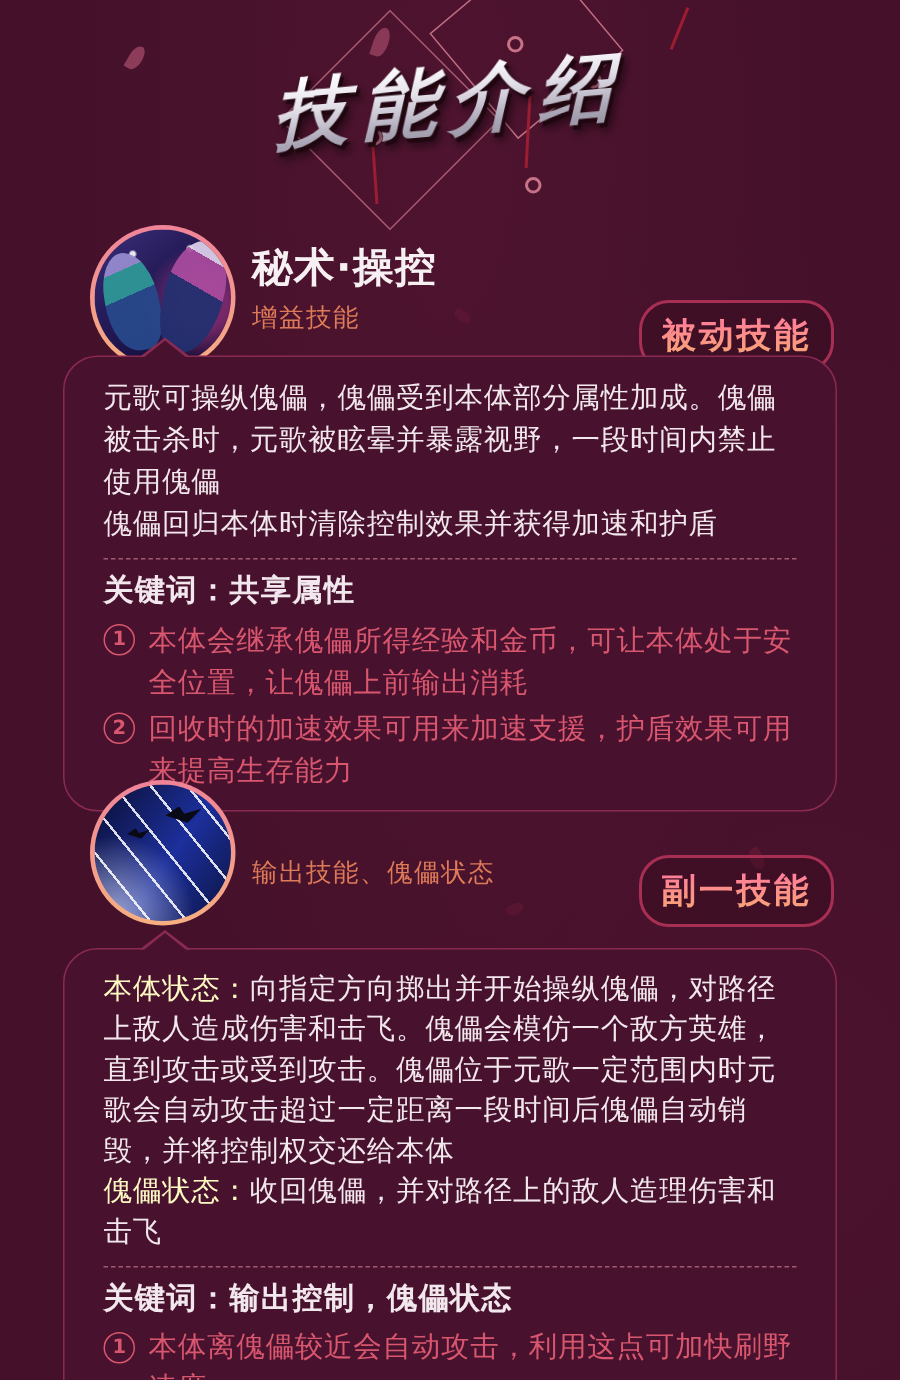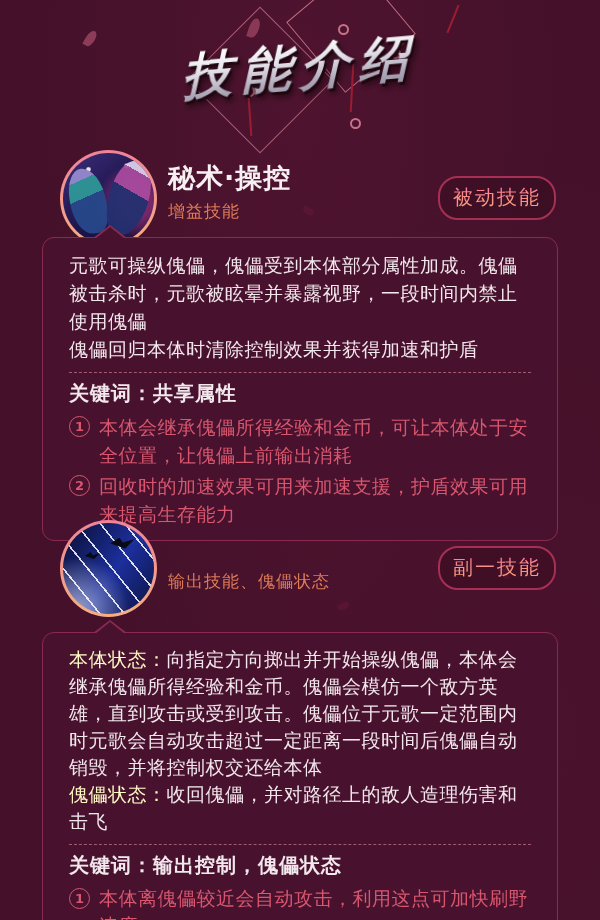--- a/index.html
+++ b/index.html
@@ -67,36 +67,36 @@
       linear-gradient(125deg,#0a0e30 0%,#1c2f9c 55%,#0c1340 100%);
   }
   .bird { position:absolute; background:#0a0a16; }
   .bird.b1 { left:52%; top:16%; width:24px; height:11px; clip-path:polygon(0 55%,38% 0,52% 45%,100% 15%,62% 100%); }
   .bird.b2 { left:24%; top:32%; width:15px; height:7px; clip-path:polygon(0 55%,38% 0,52% 45%,100% 15%,62% 100%); }
 
   .skill-name { position:absolute; left:168px; top:12px; font-size:27px; font-weight:bold; color:#f7f0f3; letter-spacing:1px; }
   .skill-cat  { position:absolute; left:168px; top:52px; font-size:17px; color:#dd7a58; letter-spacing:1px; }
 
   .badge {
-    position:absolute; right:44px; top:28px;
+    position:absolute; right:44px; top:52px;
     border:2px solid #a82f54; border-radius:20px;
     padding:6px 13px 7px; background:rgba(20,3,12,.18);
-    font-size:20px; font-weight:normal; letter-spacing:2px;
+    font-size:23px; font-weight:bold; letter-spacing:2px;
     background-image:none;
   }
   .badge span {
     background:linear-gradient(180deg,#ff8195 15%,#f9a07a 90%);
     -webkit-background-clip:text; background-clip:text; color:transparent;
   }
 
   
   .card {
     position:absolute; left:42px; width:516px;
     background:#48122e;
-    border:1px solid #8a2a52; border-radius:12px;
+    border:1px solid #8a2a52; border-radius:23px;
     padding:13px 26px 12px;
   }
   .card::before { 
     content:""; position:absolute; top:-13px; left:50px; width:0; height:0;
     border-left:17px solid transparent; border-right:17px solid transparent;
     border-bottom:13px solid #8a2a52;
   }
   .card::after { 
     content:""; position:absolute; top:-11px; left:52px; width:0; height:0;
     border-left:15px solid transparent; border-right:15px solid transparent;
@@ -176,21 +176,21 @@
         <div class="bird b2"></div>
       </div>
     </div>
     <div class="skill-cat">输出技能、傀儡状态</div>
     <div class="badge">
       <span>副一技能</span>
     </div>
   </section>
 
   <section class="card c2" style="top:632px;">
-    <p class="state"><span class="state-label">本体状态：</span><span>向指定方向掷出并开始操纵傀儡，本体会继承傀儡所得经验和金币。傀儡会模仿一个敌方英雄，直到攻击或受到攻击。傀儡位于元歌一定范围内时元歌会自动攻击超过一定距离一段时间后傀儡自动销毁，并将控制权交还给本体</span></p>
+    <p class="state"><span class="state-label">本体状态：</span><span>向指定方向掷出并开始操纵傀儡，对路径上敌人造成伤害和击飞。傀儡会模仿一个敌方英雄，直到攻击或受到攻击。傀儡位于元歌一定范围内时元歌会自动攻击超过一定距离一段时间后傀儡自动销毁，并将控制权交还给本体</span></p>
     <p class="state"><span class="state-label">傀儡状态：</span><span>收回傀儡，并对路径上的敌人造理伤害和击飞</span></p>
     <hr class="divider">
     <div class="keyword">关键词：输出控制，傀儡状态</div>
     <div class="tip">
       <span class="num">1</span>
       <span class="tip-text">本体离傀儡较近会自动攻击，利用这点可加快刷野速度</span>
     </div>
 
   </section>
 

